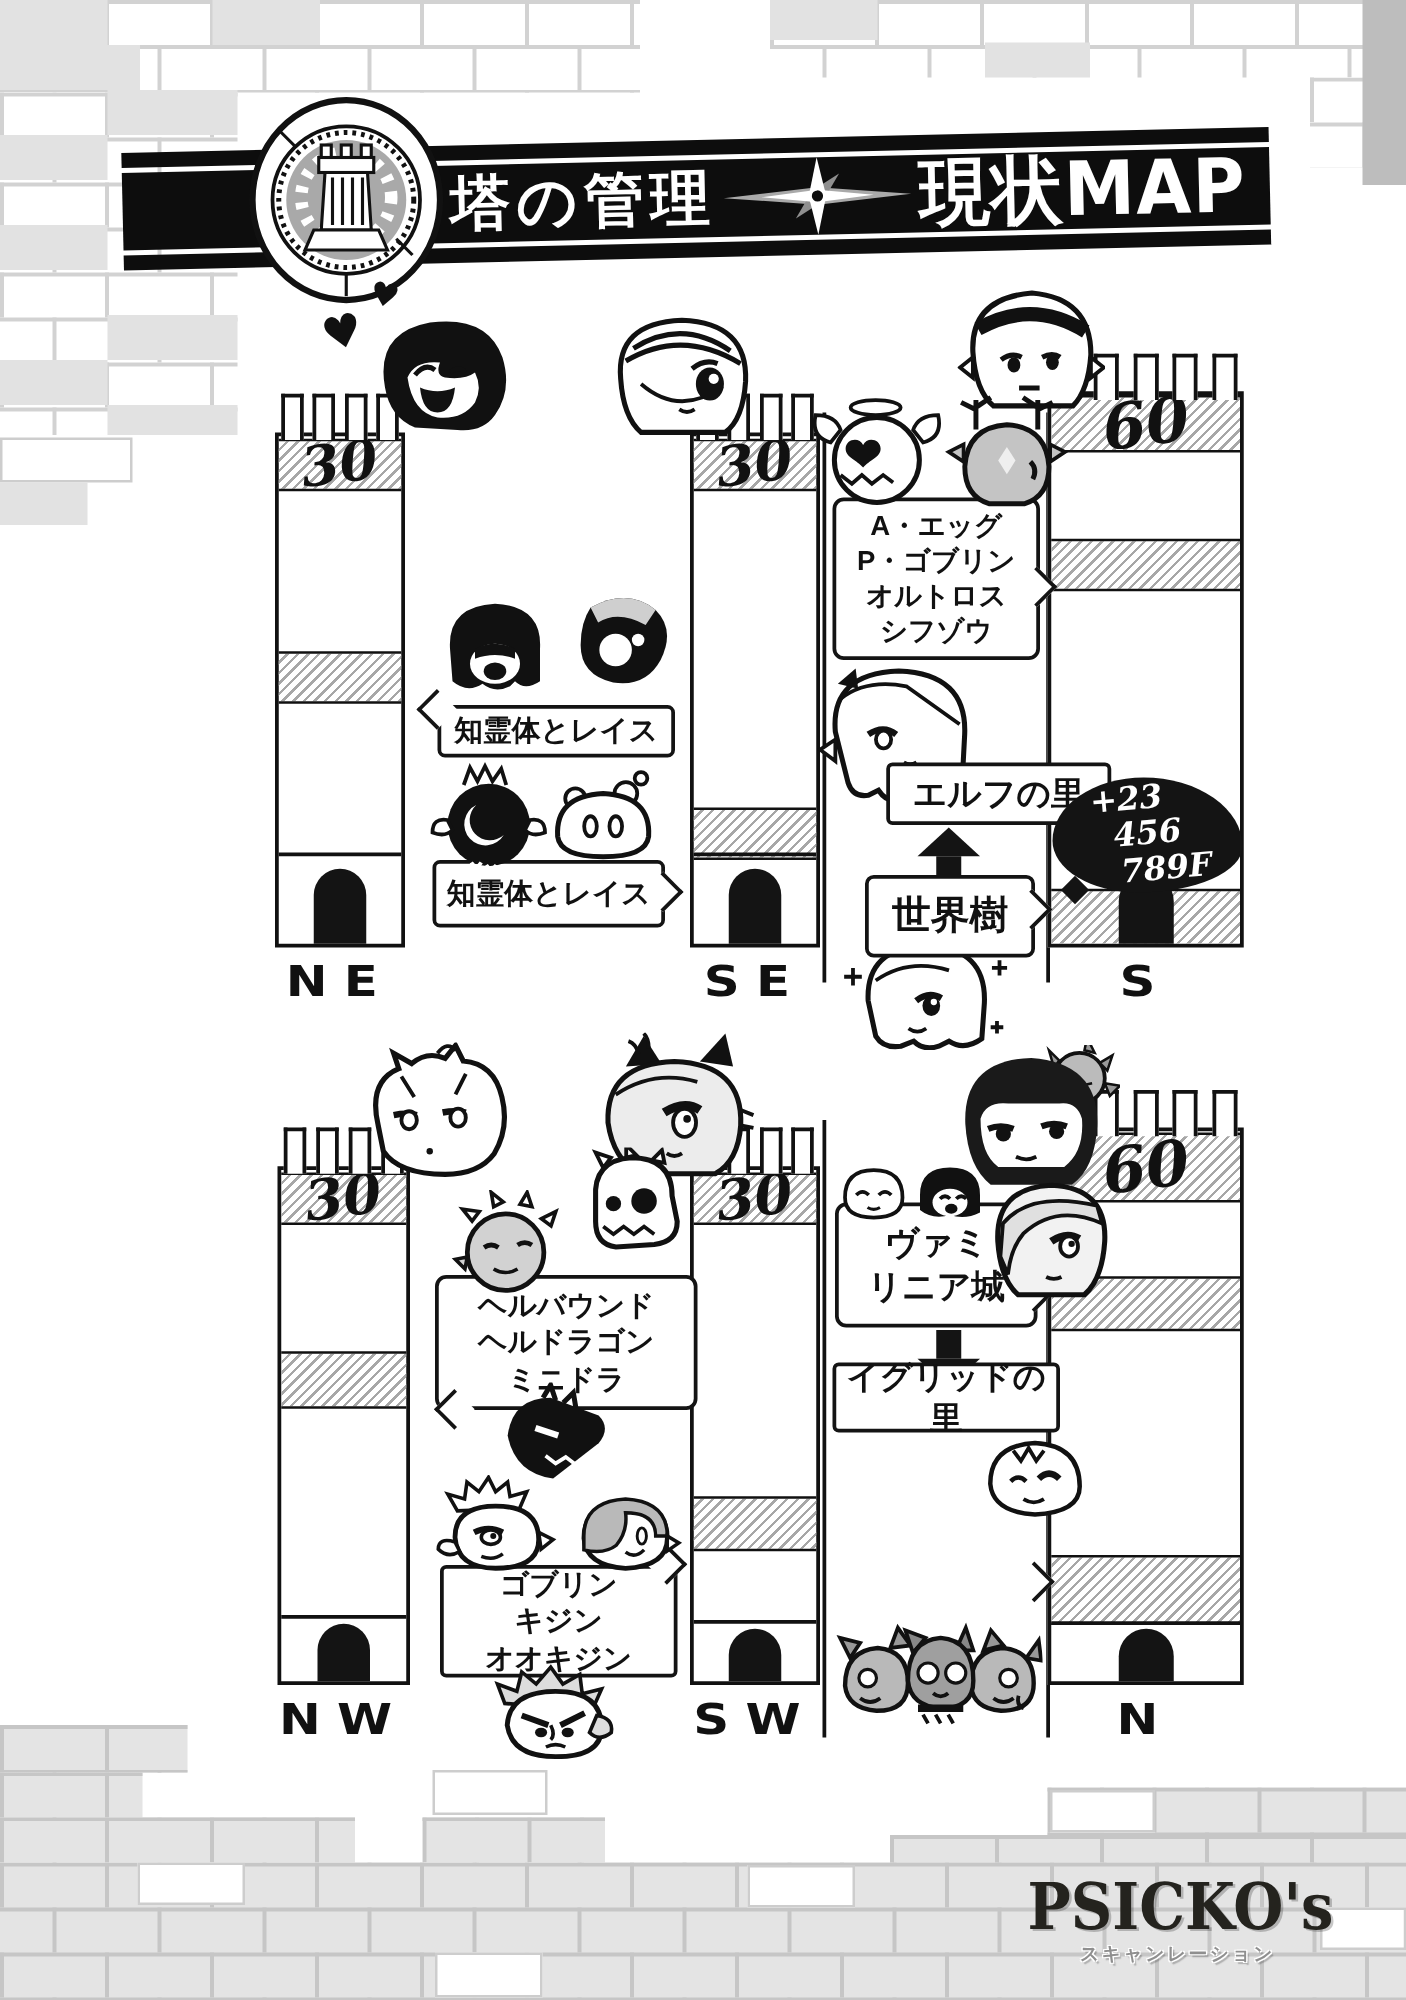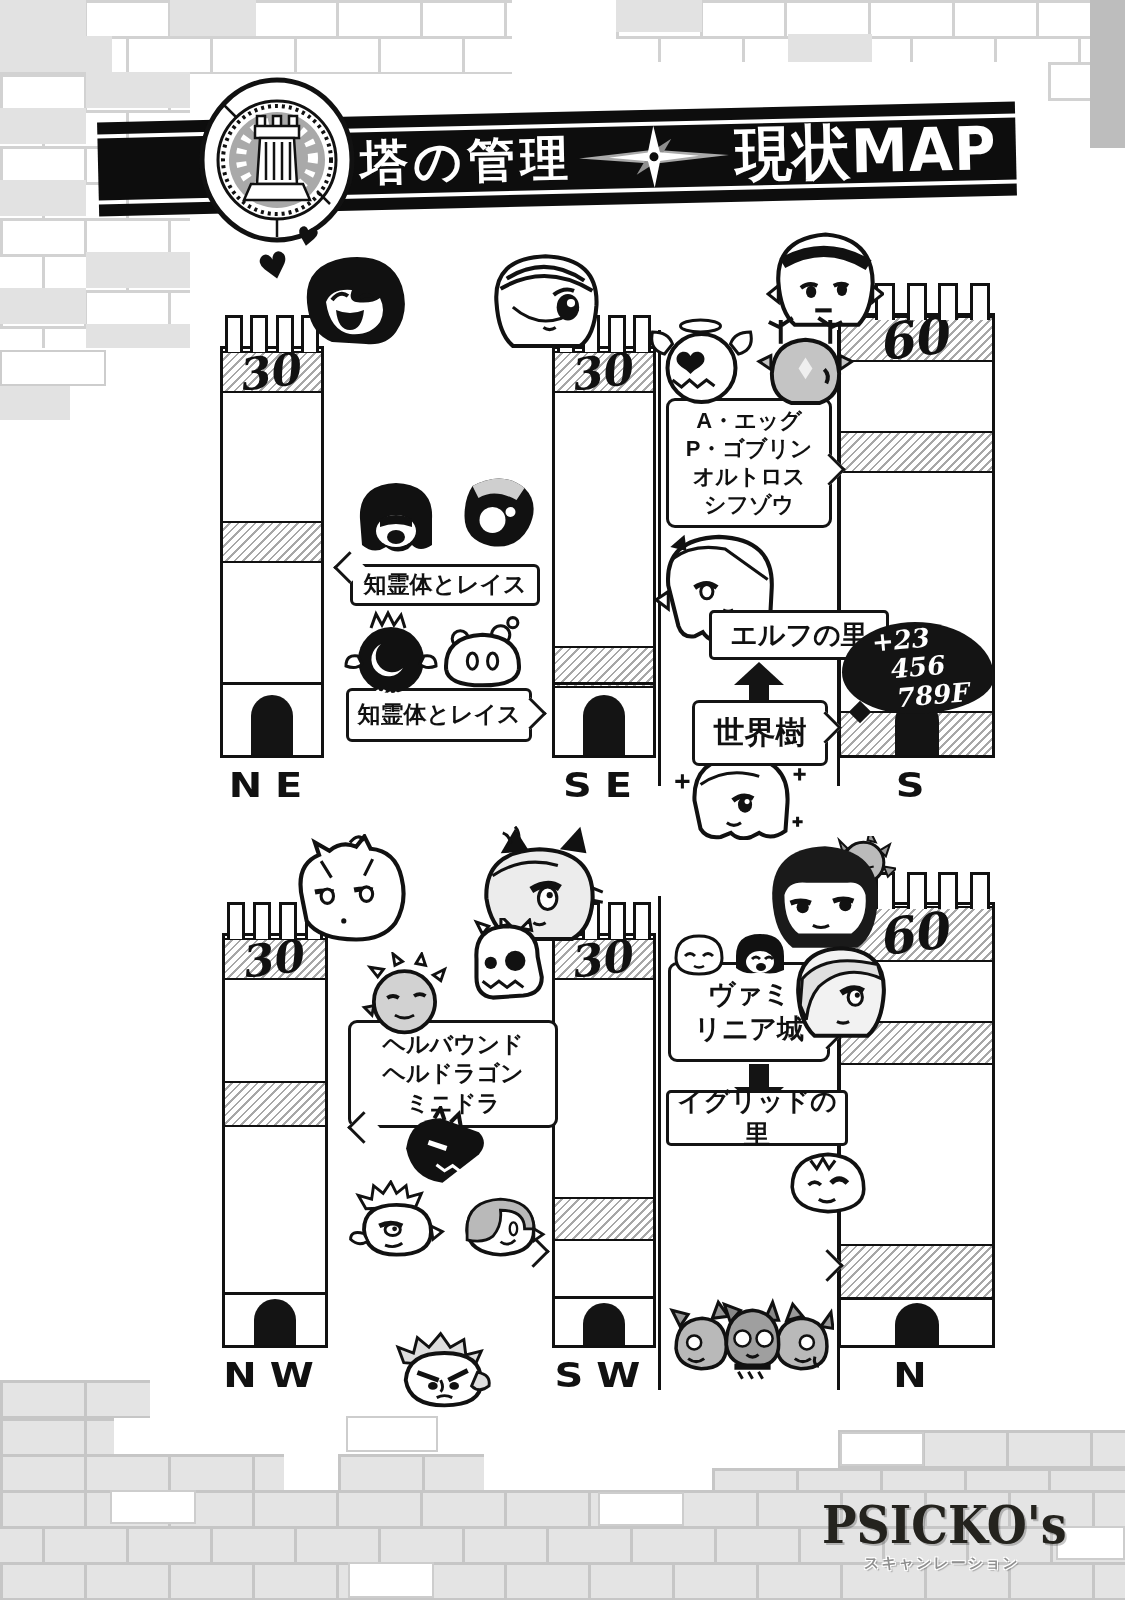--- a/index.html
+++ b/index.html
@@ -304,20 +304,25 @@
 
   <div class="arrow" style="left:734px;top:1064px;">
     <div class="stem"></div>
       <div class="tri-down"></div>
   </div>
 
   <div class="bubble" style="left:666px;top:1090px;width:182px;height:56px;font-size:26px;border-radius:5px;">
     <span>イグリッドの里</span>
   </div>
 
+  <div class="bubble" style="left:352px;top:1252px;width:190px;height:90px;font-size:23px;border-radius:5px;">
+    <span class="bline">ゴブリン</span>
+    <span class="bline">キジン</span>
+    <span class="bline">オオキジン</span>
+  </div>
   <div class="tail tr" style="left:522px;top:1240px;"></div>
 
   <div class="tail r" style="left:816px;top:1254px;"></div>
 
   <span class="heart" style="left:258px;top:246px;font-size:36px;transform:rotate(-14deg);">♥</span>
   <span class="heart" style="left:296px;top:222px;font-size:26px;transform:rotate(10deg);">♥</span>
 
   <svg class="chr" style="left:290px;top:248px;" width="124" height="100" viewBox="0 0 120 100">
     <path d="M16 62 Q8 18 52 10 Q98 4 110 38 Q118 64 104 84 Q94 98 74 96 L40 94 Q20 86 16 62Z" fill="#111"></path>
     <path d="M34 54 Q40 40 60 42 Q56 52 64 54 Q80 56 88 50 Q94 62 88 74 Q78 88 58 86 Q38 82 34 54Z" fill="#fff"></path>

